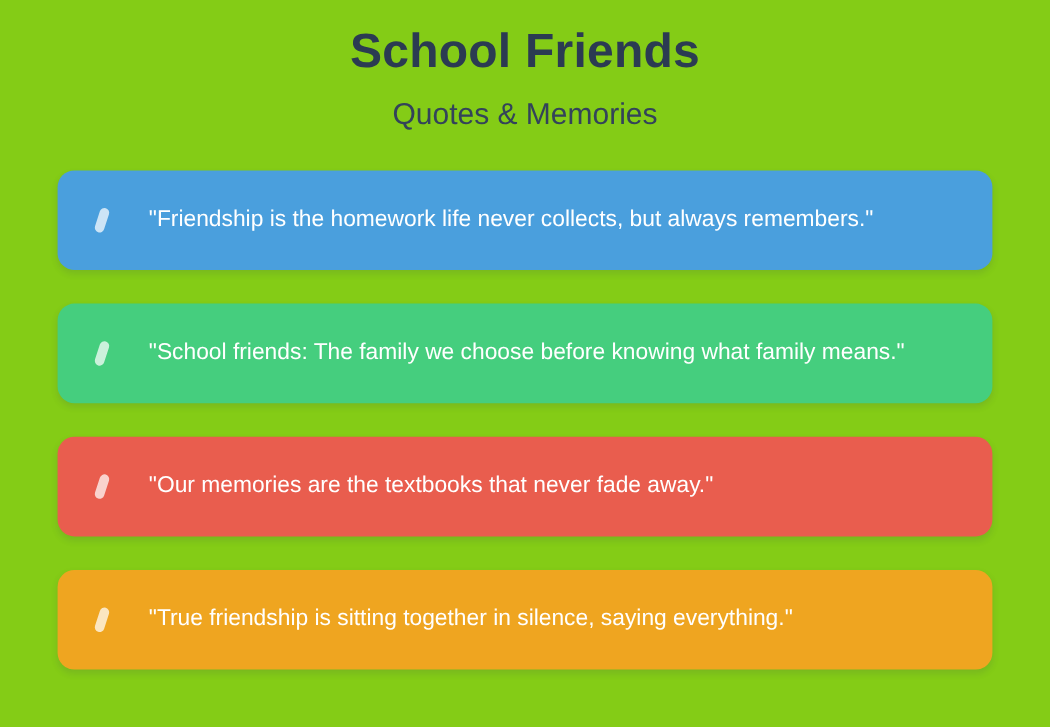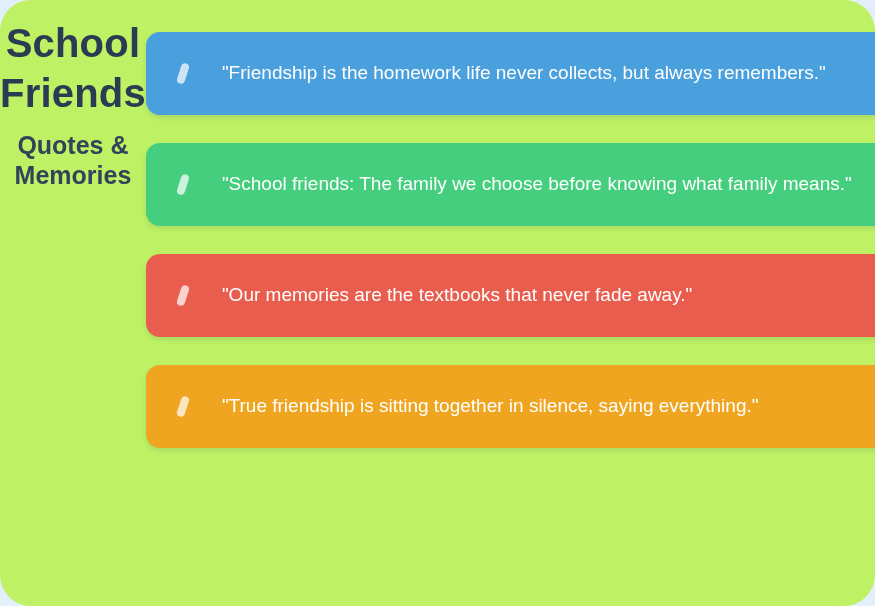--- a/index.html
+++ b/index.html
@@ -11,41 +11,41 @@
     width: 875px;
     height: 606px;
     background: #e4effc;
     font-family: "Liberation Sans", sans-serif;
     overflow: hidden;
   }
   .page {
     width: 875px;
     height: 606px;
     box-sizing: border-box;
-    background: #bef264;
+    background: #84cc16;
     display: flex;
-    border-radius: 31px;
+    flex-direction: column;
   }
   .header {
     padding-top: 18px;
     text-align: center;
   }
   .page-title {
     margin: 0;
     font-size: 40px;
     font-weight: bold;
     color: #2b3b52;
     letter-spacing: 0.2px;
     line-height: 1.25;
   }
   .page-subtitle {
     margin: 0;
     padding-top: 12px;
     font-size: 25px;
-    font-weight: bold;
+    font-weight: normal;
     color: #33435a;
     line-height: 1.2;
   }
   .quote-list {
     margin: 0;
     padding: 0;
     list-style: none;
     margin-top: 32px;
   }
   .quote-card {

